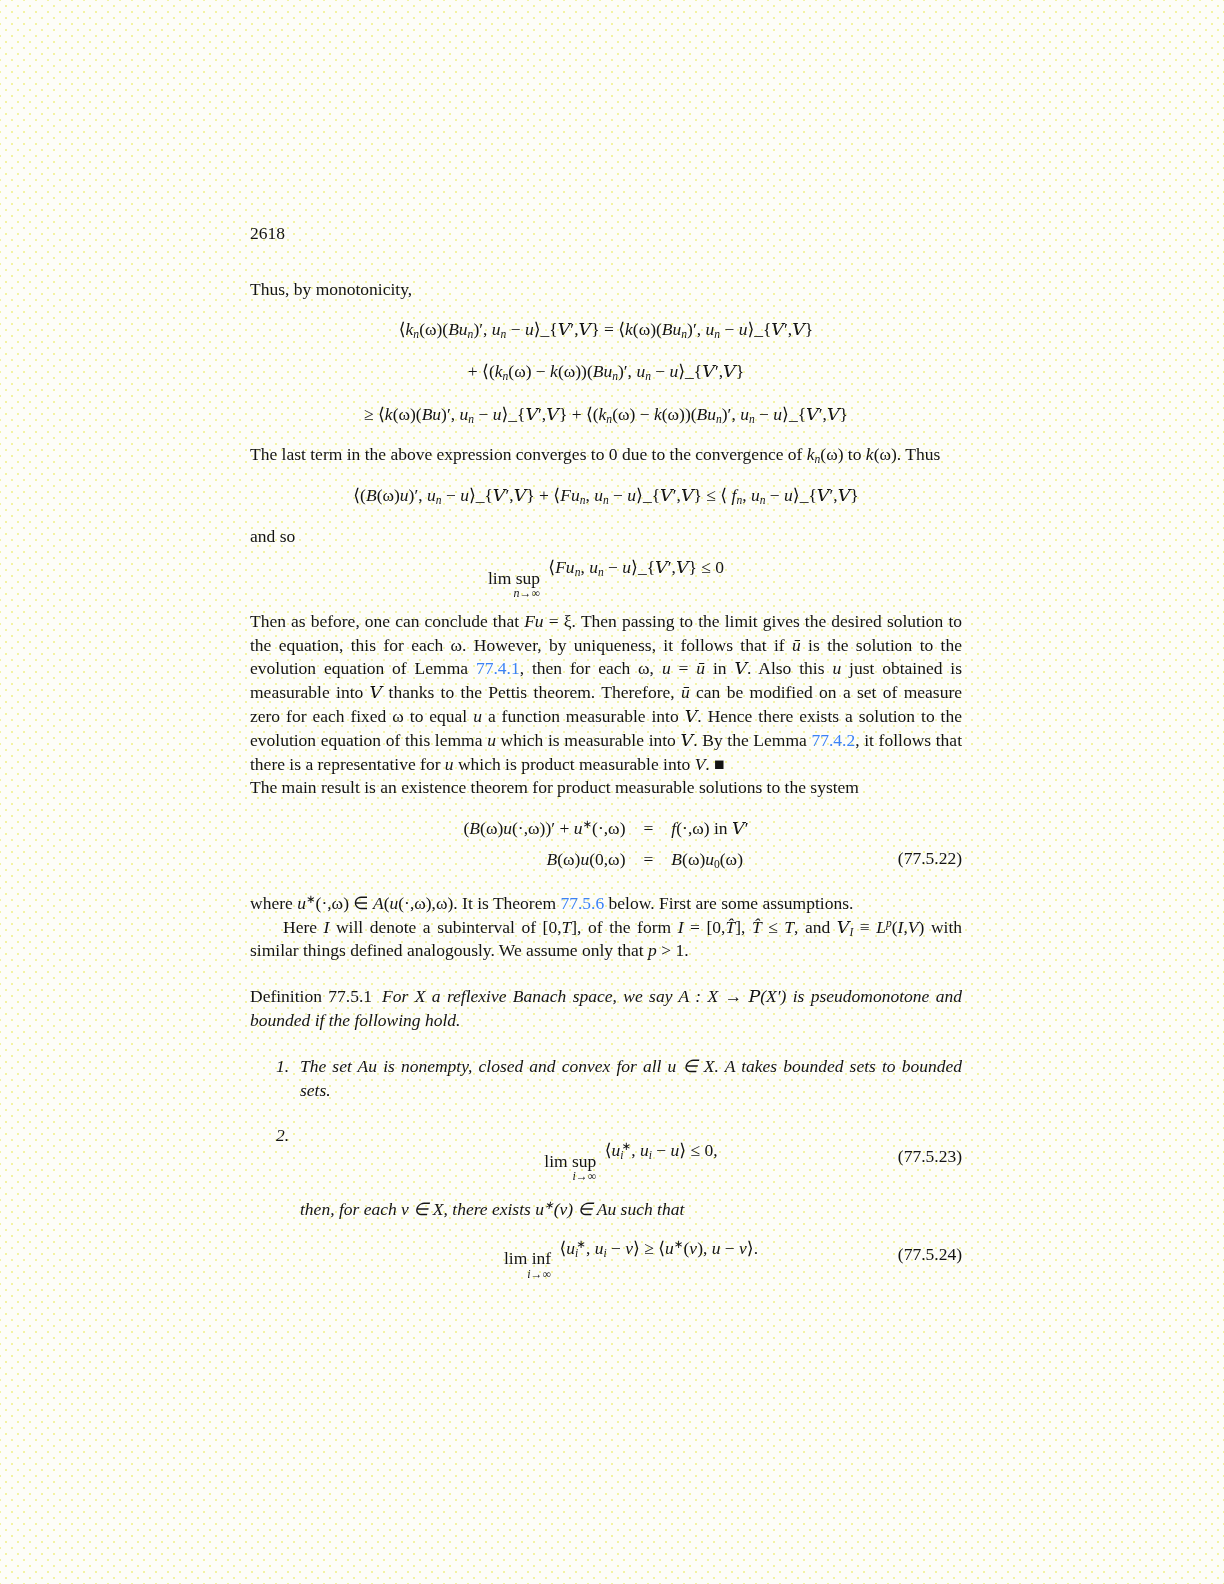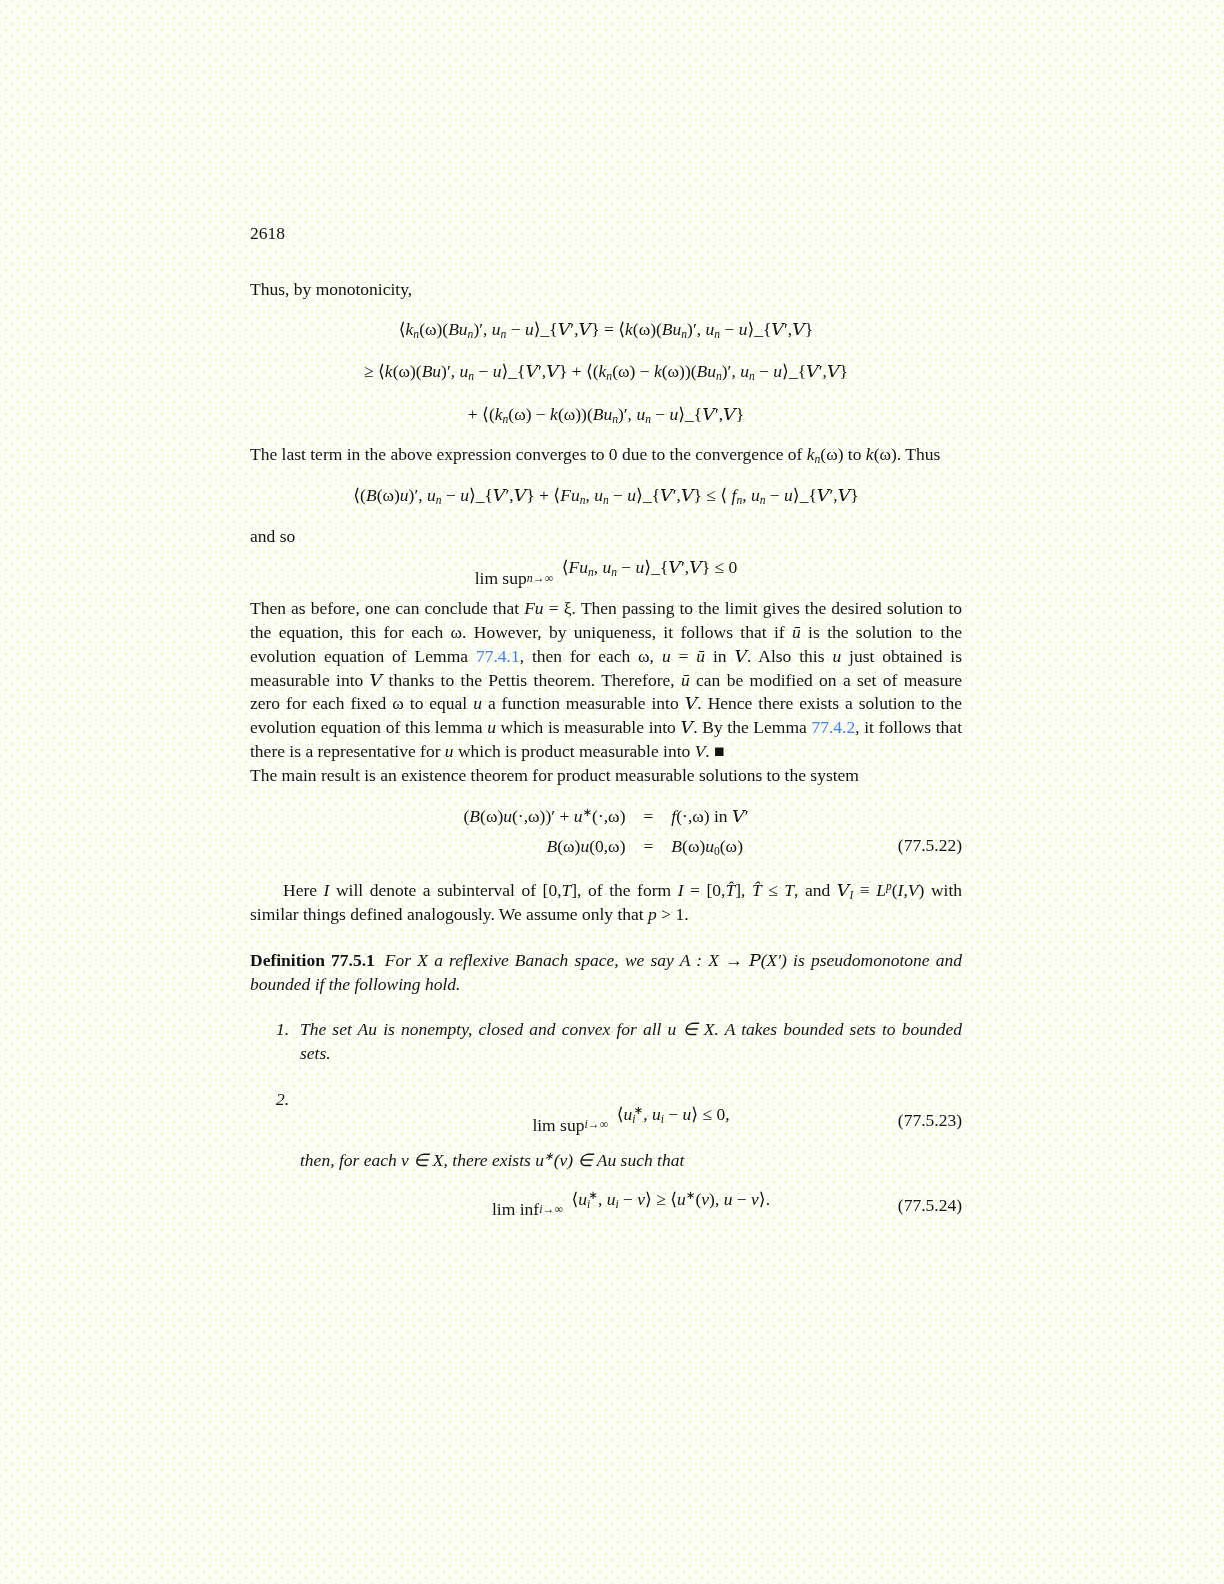--- a/index.html
+++ b/index.html
@@ -24,53 +24,53 @@
   .eq{text-align:center;}
   .eqwrap{position:relative;}
   .tag{position:absolute;right:0;}
   sub,sup{font-size:66%;line-height:0;}
   sup{vertical-align:0.52em;}
   sub{vertical-align:-0.22em;}
   sub + sup{margin-left:-2px;}
   i{font-style:italic;}
   .scr{font-style:italic;font-family:"DejaVu Serif", serif;}
   .lnk{color:#3b82f6;}
-  .limop{display:inline-flex;align-items:center;vertical-align:-0.6em;line-height:1.05;margin-right:4px;font-family:Liberation Serif, serif;}
+  .limop{display:inline-flex;flex-direction:column;align-items:flex-end;vertical-align:-0.6em;line-height:1.05;margin-right:4px;font-family:Liberation Serif, serif;}
   .limop .op{white-space:pre;}
   .limop .under{font-size:12px;}
   .sechead{margin:30px 0 20px 15px;font-weight:bold;font-size:24.5px;line-height:1.1;}
   .secnum{margin-right:42px;}
   .align{display:grid;grid-template-columns:auto auto auto;justify-content:center;column-gap:18px;row-gap:7px;align-items:baseline;}
   .align .lhs{text-align:right;}
   .align .rel{text-align:center;}
   .align .rhs{text-align:left;}
   .indent{text-indent:33px;}
   .def{margin-top:22px;}
-  .deflabel{font-weight:bold;margin-right:10px;}
+  .deflabel{font-weight:normal;margin-right:10px;}
   .it{font-style:italic;}
   .li{display:flex;margin-top:22px;}
   .linum{flex:none;width:24px;margin-left:26px;font-style:italic;}
   .litext{flex:1;}
   .li .eqwrap{margin:15px 0;}
 </style>
 </head>
 <body>
 
 <div class="page">
   <div class="content">
 
     <div class="pagehead">
       <span>2618</span>
     </div>
 
     <p class="body p-top">Thus, by monotonicity,</p>
 
     <div class="eq" style="margin-top:16px;">⟨<i>k</i><sub><i>n</i></sub>(ω)(<i>Bu</i><sub><i>n</i></sub>)′, <i>u</i><sub><i>n</i></sub> − <i>u</i>⟩_{<span class="scr">V</span>′,<span class="scr">V</span>} = ⟨<i>k</i>(ω)(<i>Bu</i><sub><i>n</i></sub>)′, <i>u</i><sub><i>n</i></sub> − <i>u</i>⟩_{<span class="scr">V</span>′,<span class="scr">V</span>}</div>
+    <div class="eq" style="margin-top:19px;">+ ⟨(<i>k</i><sub><i>n</i></sub>(ω) − <i>k</i>(ω))(<i>Bu</i><sub><i>n</i></sub>)′, <i>u</i><sub><i>n</i></sub> − <i>u</i>⟩_{<span class="scr">V</span>′,<span class="scr">V</span>}</div>
     <div class="eq" style="margin-top:19px;">≥ ⟨<i>k</i>(ω)(<i>Bu</i>)′, <i>u</i><sub><i>n</i></sub> − <i>u</i>⟩_{<span class="scr">V</span>′,<span class="scr">V</span>} + ⟨(<i>k</i><sub><i>n</i></sub>(ω) − <i>k</i>(ω))(<i>Bu</i><sub><i>n</i></sub>)′, <i>u</i><sub><i>n</i></sub> − <i>u</i>⟩_{<span class="scr">V</span>′,<span class="scr">V</span>}</div>
-    <div class="eq" style="margin-top:19px;">+ ⟨(<i>k</i><sub><i>n</i></sub>(ω) − <i>k</i>(ω))(<i>Bu</i><sub><i>n</i></sub>)′, <i>u</i><sub><i>n</i></sub> − <i>u</i>⟩_{<span class="scr">V</span>′,<span class="scr">V</span>}</div>
 
     <p class="body" style="margin-top:16px;">The last term in the above expression converges to 0 due to the convergence of <i>k</i><sub><i>n</i></sub>(ω) to <i>k</i>(ω). Thus</p>
 
     <div class="eq" style="margin:17px 0;">⟨(<i>B</i>(ω)<i>u</i>)′, <i>u</i><sub><i>n</i></sub> − <i>u</i>⟩_{<span class="scr">V</span>′,<span class="scr">V</span>} + ⟨<i>Fu</i><sub><i>n</i></sub>, <i>u</i><sub><i>n</i></sub> − <i>u</i>⟩_{<span class="scr">V</span>′,<span class="scr">V</span>} ≤ ⟨ <i>f</i><sub><i>n</i></sub>, <i>u</i><sub><i>n</i></sub> − <i>u</i>⟩_{<span class="scr">V</span>′,<span class="scr">V</span>}</div>
 
     <p class="body">and so</p>
 
     <div class="eq" style="margin:8px 0 10px 0;">
       <span class="limop">
         <span class="op">lim sup</span>
@@ -89,20 +89,21 @@
         <span class="lhs">(<i>B</i>(ω)<i>u</i>(·,ω))′ + <i>u</i><sup>∗</sup>(·,ω)</span>
         <span class="rel">=</span>
         <span class="rhs"><i>f</i>(·,ω) in <span class="scr">V</span>′</span>
         <span class="lhs"><i>B</i>(ω)<i>u</i>(0,ω)</span>
         <span class="rel">=</span>
         <span class="rhs"><i>B</i>(ω)<i>u</i><sub>0</sub>(ω)</span>
       </div>
       <span class="tag" style="bottom:1px;">(77.5.22)</span>
     </div>
 
+    <p class="body">where <i>u</i><sup>∗</sup>(·,ω) ∈ <i>A</i>(<i>u</i>(·,ω),ω). It is Theorem <span class="lnk">77.5.6</span> below. First are some assumptions.</p>
     <p class="body indent">Here <i>I</i> will denote a subinterval of [0,<i>T</i>], of the form <i>I</i> = [0,<i>T̂</i>], <i>T̂</i> ≤ <i>T</i>, and <span class="scr">V</span><sub><i>I</i></sub> ≡ <i>L</i><sup><i>p</i></sup>(<i>I</i>,<i>V</i>) with similar things defined analogously. We assume only that <i>p</i> &gt; 1.</p>
 
     <p class="body def">
       <span class="deflabel">Definition 77.5.1</span><span class="it">For X a reflexive Banach space, we say A : X → <span class="scr">P</span>(X′) is pseudomonotone and bounded if the following hold.</span>
     </p>
 
     <div class="li">
       <span class="linum">1.</span>
       <div class="litext body it">The set Au is nonempty, closed and convex for all u ∈ X. A takes bounded sets to bounded sets.</div>
     </div>

